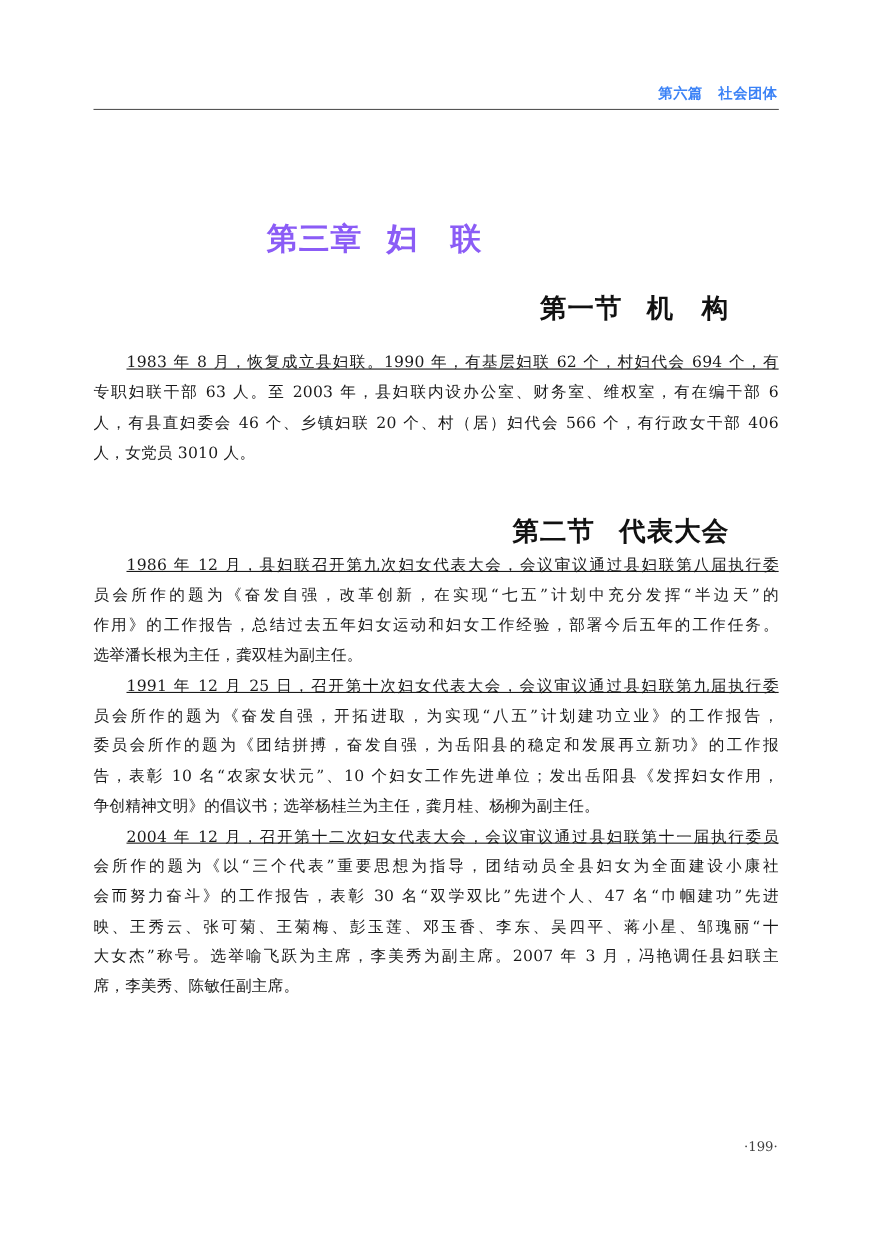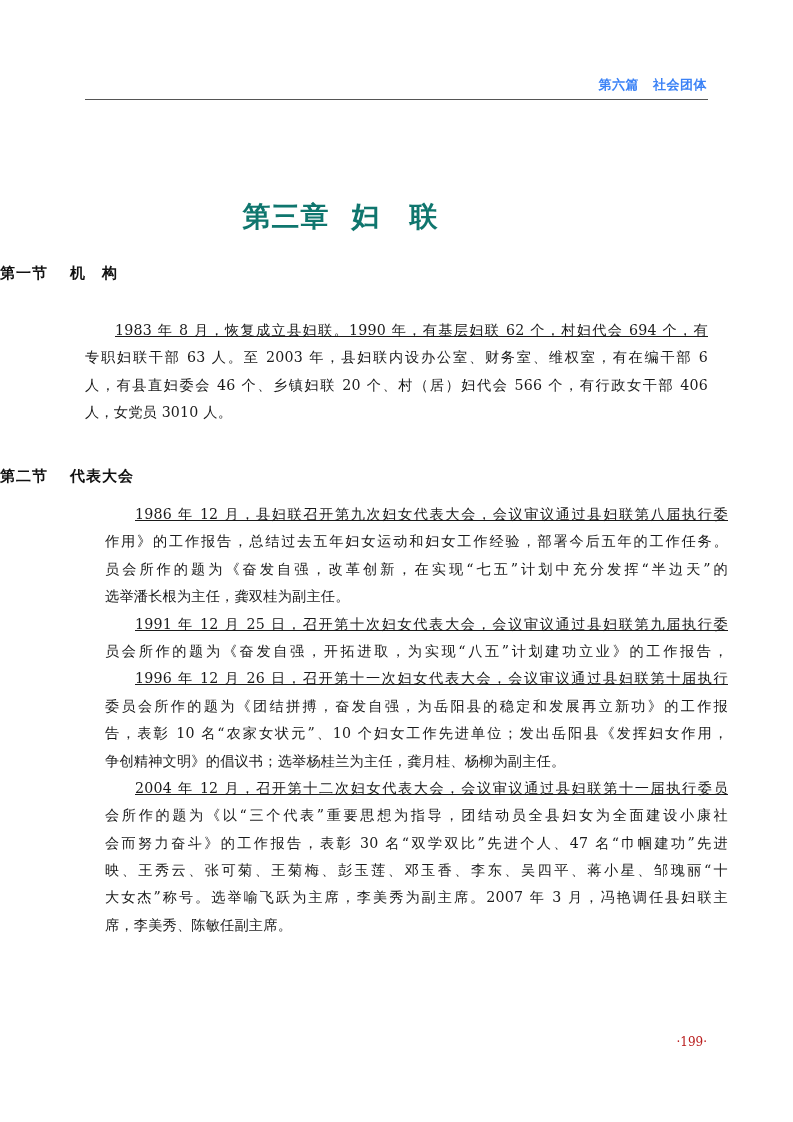--- a/index.html
+++ b/index.html
@@ -14,42 +14,42 @@
     font-size: 13px; font-weight: bold; letter-spacing: 0.5px; color: #3b82f6;
   }
   .running-head .gap { display: inline-block; width: 14px; }
   .head-rule {
     position: absolute; top: 99px; left: 85px; width: 623px; height: 0;
     border-top: 1.3px solid #555;
   }
   .chapter-title {
     position: absolute; top: 198px; left: 0; width: 681px; text-align: center;
     font-family: "DejaVu Serif", "Liberation Serif", serif;
-    font-size: 28px; font-weight: bold; letter-spacing: 1px; color: #0f766e;
+    font-size: 28px; font-weight: bold; letter-spacing: 1px; color: #8b5cf6;
   }
   .section-title {
-    position: absolute; left: 0; width: 663px; text-align: left;
+    position: absolute; left: 0; width: 663px; text-align: right;
     font-family: "DejaVu Sans", "Liberation Sans", sans-serif;
-    font-size: 15px; font-weight: bold; letter-spacing: 1px; color: #111;
+    font-size: 24px; font-weight: bold; letter-spacing: 1px; color: #111;
   }
   #sec1 { top: 264px; }
   #sec2 { top: 467px; }
   .gap-wide { display: inline-block; width: 22px; }
   .body-block {
     position: absolute; left: 85px; width: 623px;
     font-size: 14.2px; line-height: 27.4px; letter-spacing: 0.2px;
   }
   #block1 { top: 317px; }
-  #block2 { top: 501px; margin-left: 20px; }
+  #block2 { top: 501px; }
   .line { display: block; white-space: nowrap; text-align: justify; text-align-last: justify; height: 27.4px; overflow: hidden; }
   .line.indent { padding-left: 30px; text-decoration: underline; }
   .line.last { text-align-last: left; }
   .page-number {
     position: absolute; top: 1035px; right: 86px;
-    font-size: 12px; color: #b91c1c;
+    font-size: 12px; color: #404040;
   }
 </style>
 </head>
 <body>
 
 <div class="running-head">
   <span>第六篇</span><span class="gap"></span><span>社会团体</span>
 </div>
 <div class="head-rule"></div>
 
@@ -70,30 +70,29 @@
   </div>
 </div>
 
 <div class="section-title" id="sec2">
   <span>第二节</span><span class="gap-wide"></span><span>代表大会</span>
 </div>
 
 <div class="body-block" id="block2">
   <div>
     <span class="line indent">1986 年 12 月，县妇联召开第九次妇女代表大会，会议审议通过县妇联第八届执行委</span>
+    <span class="line">员会所作的题为《奋发自强，改革创新，在实现“七五”计划中充分发挥“半边天”的</span>
     <span class="line">作用》的工作报告，总结过去五年妇女运动和妇女工作经验，部署今后五年的工作任务。</span>
-    <span class="line">员会所作的题为《奋发自强，改革创新，在实现“七五”计划中充分发挥“半边天”的</span>
     <span class="line last">选举潘长根为主任，龚双桂为副主任。</span>
   </div>
   <div>
     <span class="line indent">1991 年 12 月 25 日，召开第十次妇女代表大会，会议审议通过县妇联第九届执行委</span>
     <span class="line">员会所作的题为《奋发自强，开拓进取，为实现“八五”计划建功立业》的工作报告，</span>
   </div>
   <div>
-    <span class="line indent">1996 年 12 月 26 日，召开第十一次妇女代表大会，会议审议通过县妇联第十届执行</span>
     <span class="line">委员会所作的题为《团结拼搏，奋发自强，为岳阳县的稳定和发展再立新功》的工作报</span>
     <span class="line">告，表彰 10 名“农家女状元”、10 个妇女工作先进单位；发出岳阳县《发挥妇女作用，</span>
     <span class="line last">争创精神文明》的倡议书；选举杨桂兰为主任，龚月桂、杨柳为副主任。</span>
   </div>
   <div>
     <span class="line indent">2004 年 12 月，召开第十二次妇女代表大会，会议审议通过县妇联第十一届执行委员</span>
     <span class="line">会所作的题为《以“三个代表”重要思想为指导，团结动员全县妇女为全面建设小康社</span>
     <span class="line">会而努力奋斗》的工作报告，表彰 30 名“双学双比”先进个人、47 名“巾帼建功”先进</span>
     <span class="line">映、王秀云、张可菊、王菊梅、彭玉莲、邓玉香、李东、吴四平、蒋小星、邹瑰丽“十</span>
     <span class="line">大女杰”称号。选举喻飞跃为主席，李美秀为副主席。2007 年 3 月，冯艳调任县妇联主</span>

